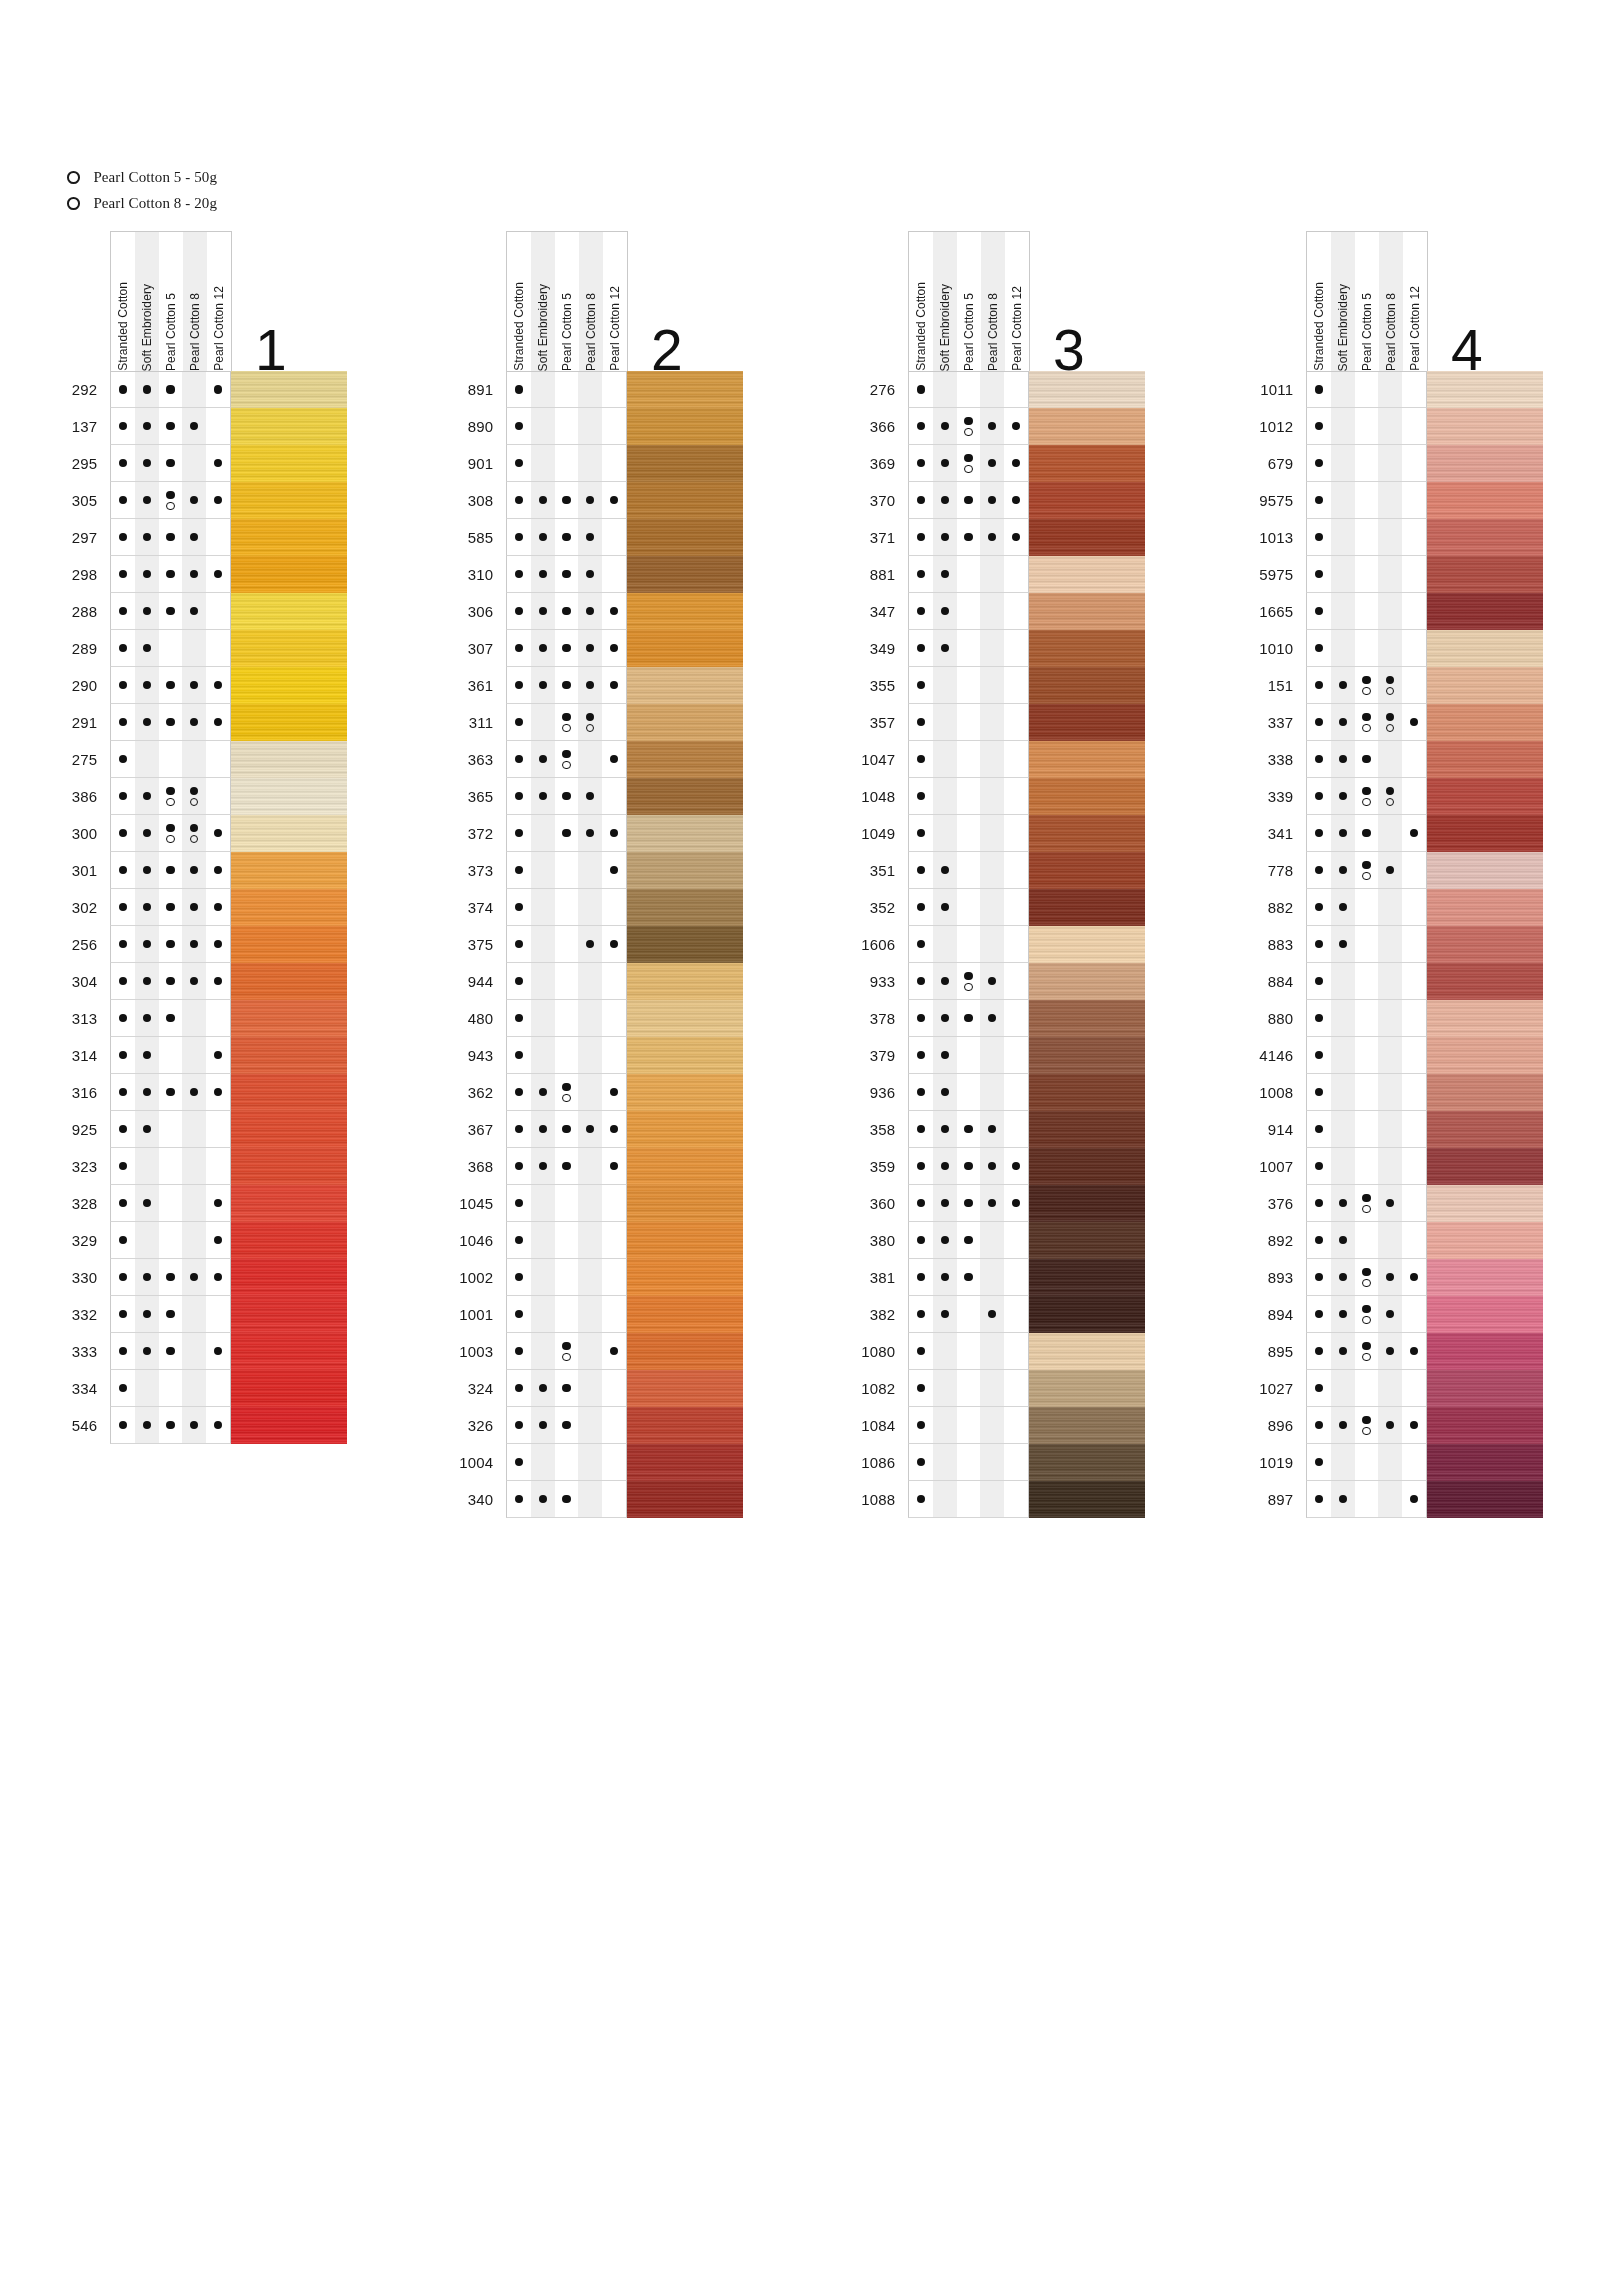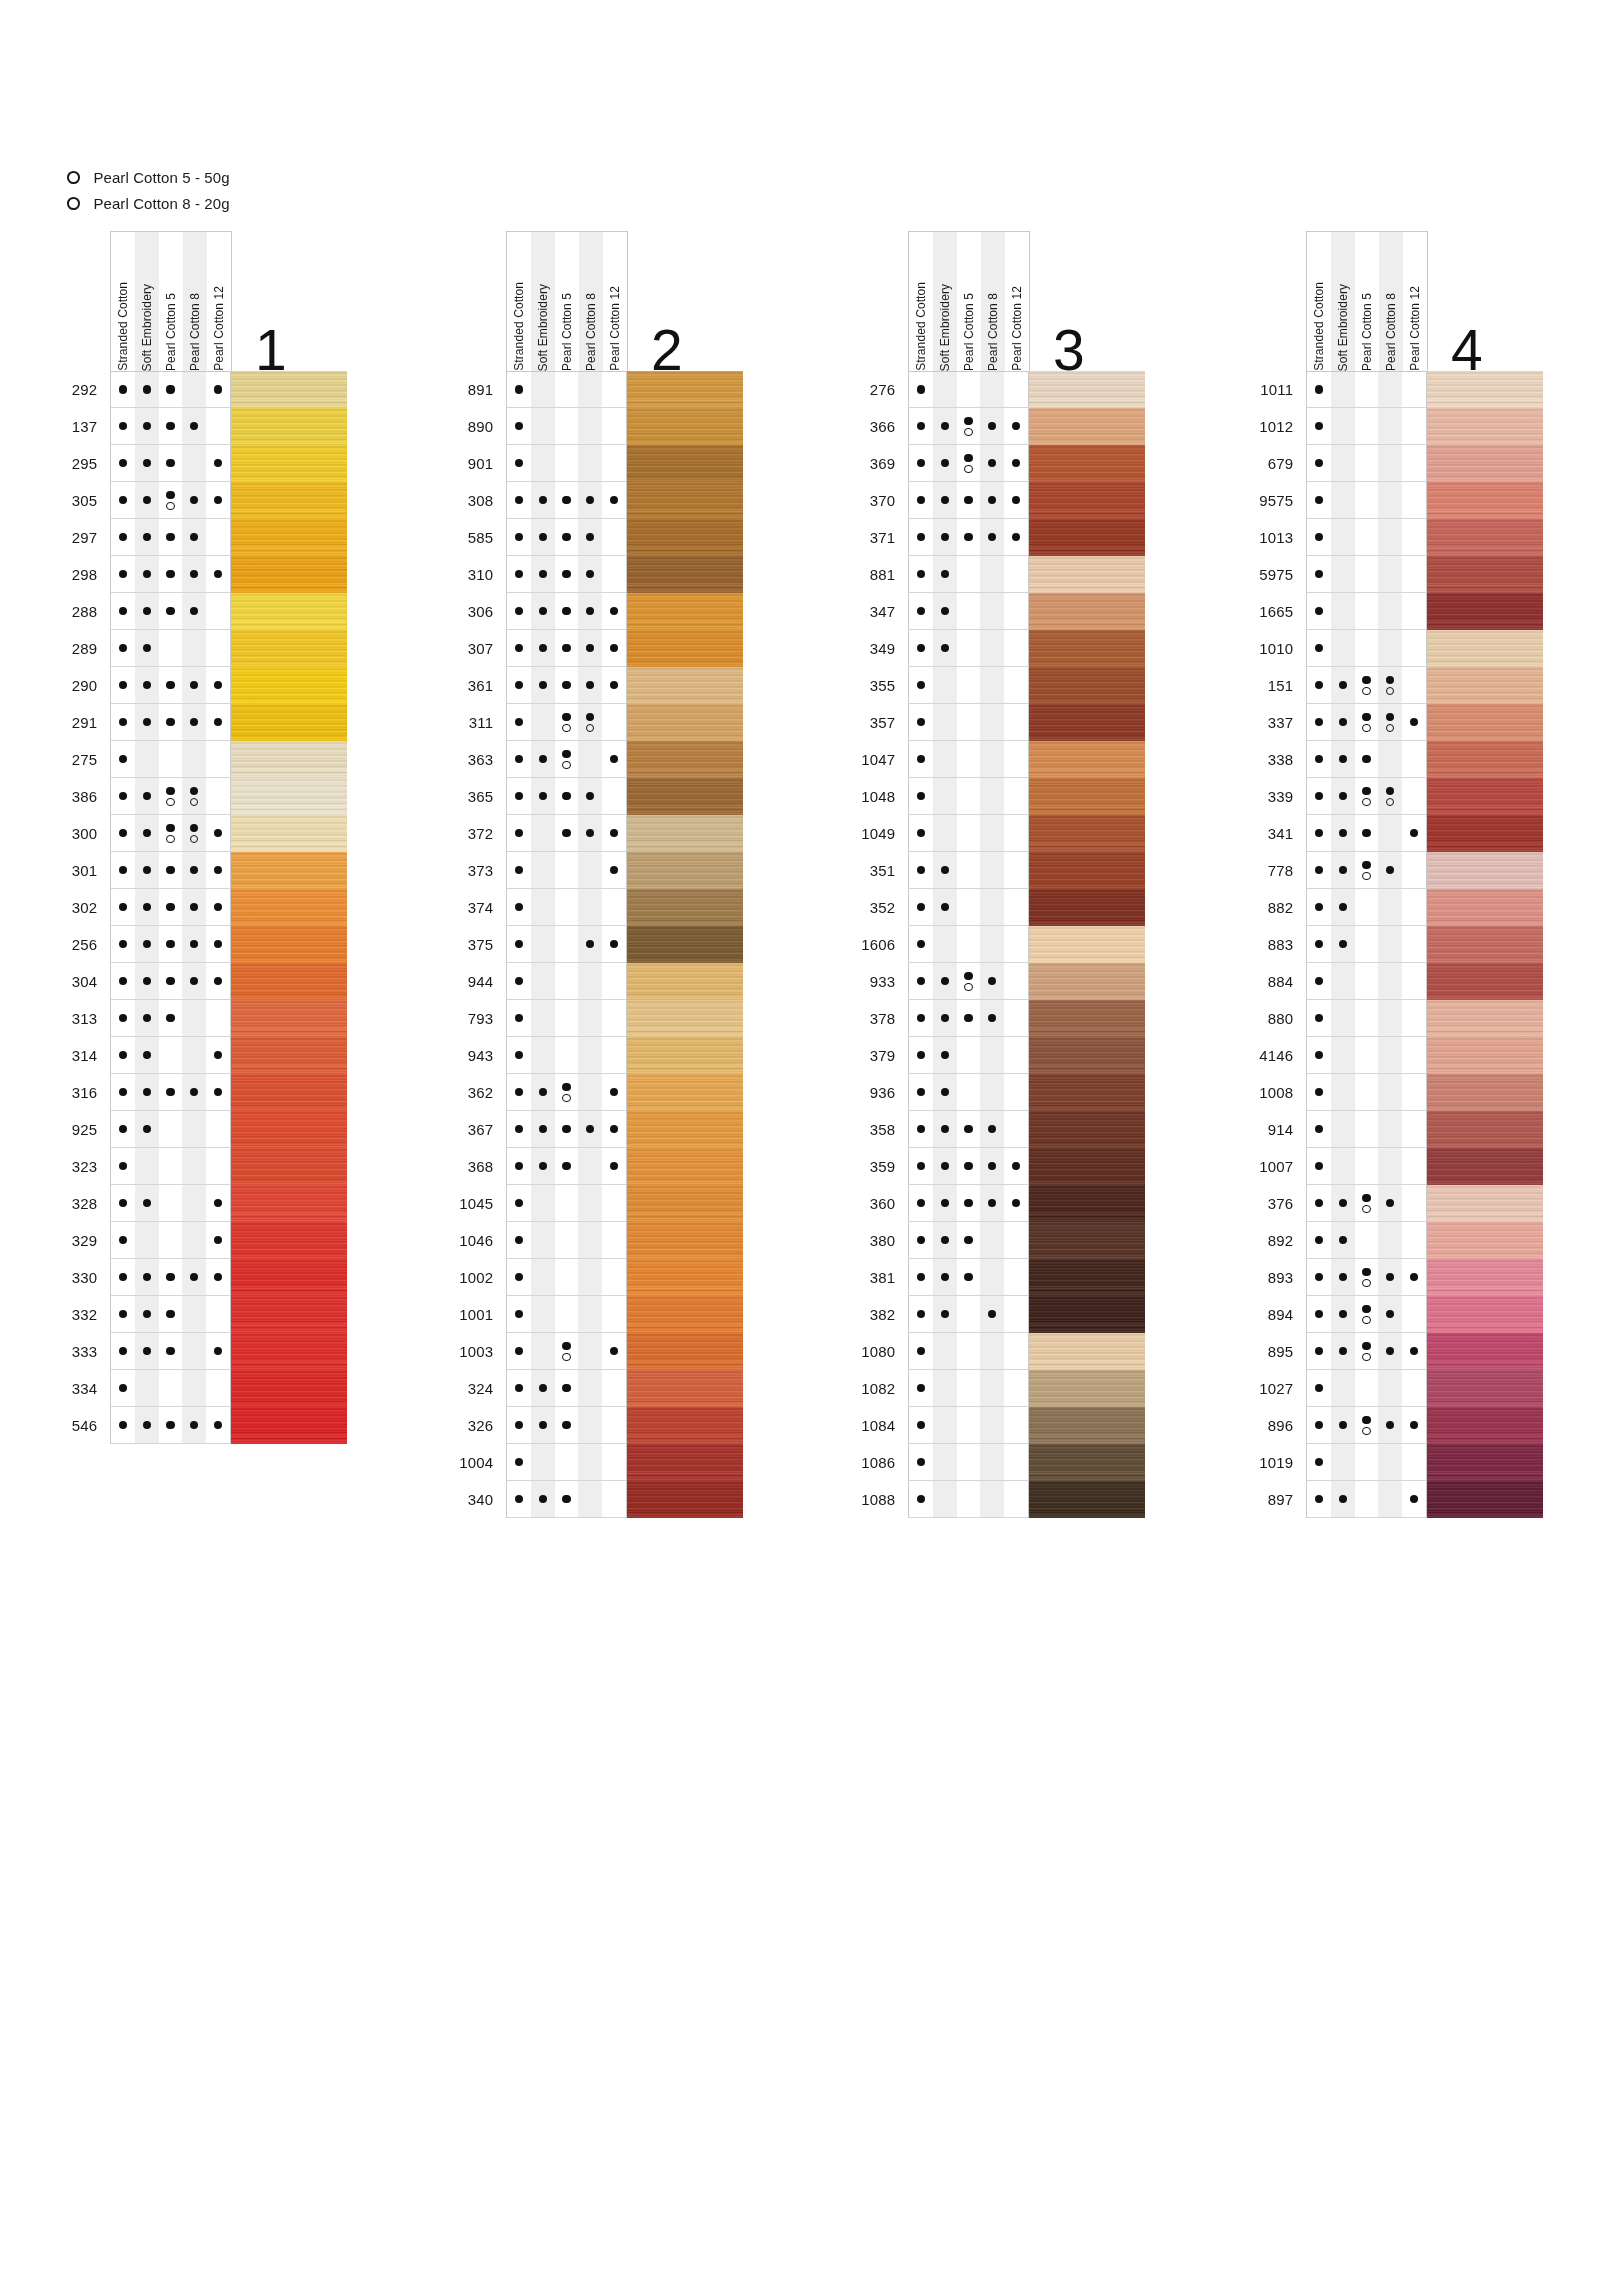--- a/index.html
+++ b/index.html
@@ -33,20 +33,21 @@
     border: 2px solid #1a1a1a;
     border-radius: 50%;
     box-sizing: border-box;
     margin-right: 13.7px;
     flex: 0 0 auto;
   }
   .legend-label {
     font-size: 15px;
     letter-spacing: 0.1px;
     white-space: nowrap;
+    font-family: Liberation Serif, serif;
   }
 
   
   #sheet {
     position: absolute;
     left: 0;
     top: 231px;
     width: 1621px;
   }
   .block {
@@ -1052,21 +1053,21 @@
               <span class="dot"></span>
             </div>
             <div class="cell alt"></div>
             <div class="cell"></div>
             <div class="cell alt"></div>
             <div class="cell"></div>
           </div>
           <div class="swatch" style="background: repeating-linear-gradient(rgba(255, 255, 255, 0.13) 0px, rgba(0, 0, 0, 0.1) 2px, rgba(255, 255, 255, 0.1) 3.9px, rgba(0, 0, 0, 0.06) 5.9px), rgb(230, 186, 110);"></div>
         </div>
         <div class="row">
-          <div class="code">793</div>
+          <div class="code">480</div>
           <div class="marks">
             <div class="cell">
               <span class="dot"></span>
             </div>
             <div class="cell alt"></div>
             <div class="cell"></div>
             <div class="cell alt"></div>
             <div class="cell"></div>
           </div>
           <div class="swatch" style="background: repeating-linear-gradient(rgba(255, 255, 255, 0.13) 0px, rgba(0, 0, 0, 0.1) 2px, rgba(255, 255, 255, 0.1) 3.9px, rgba(0, 0, 0, 0.06) 5.9px), rgb(233, 198, 134);"></div>

